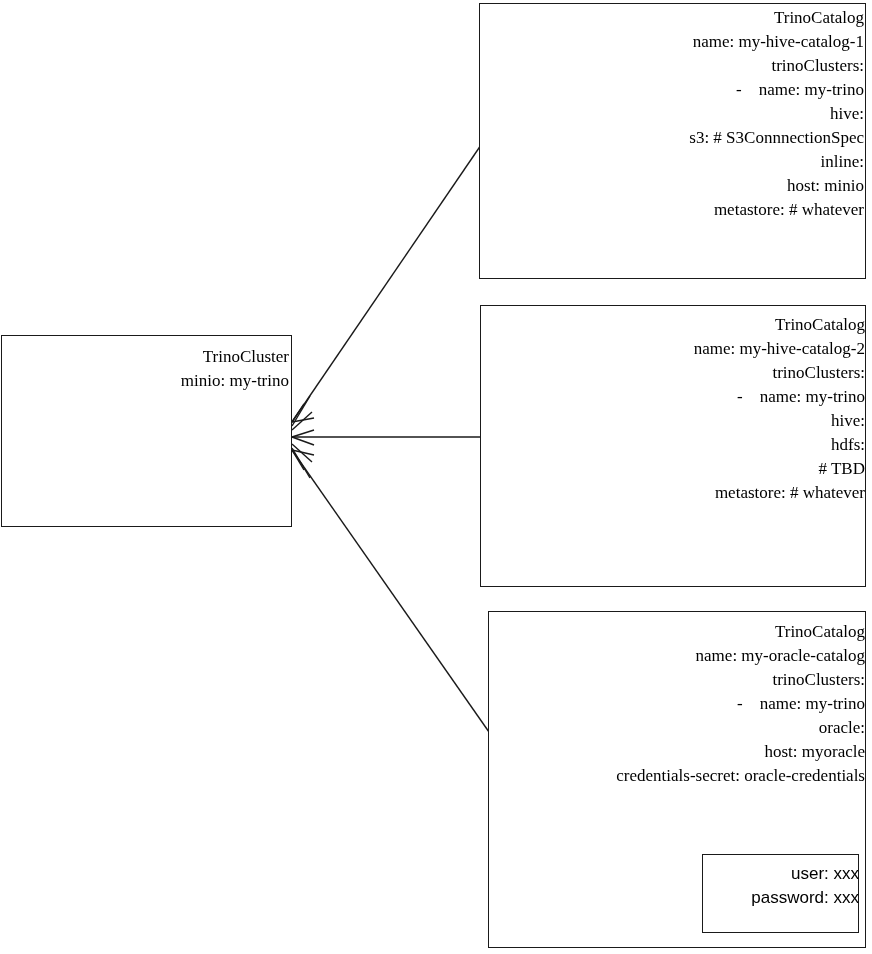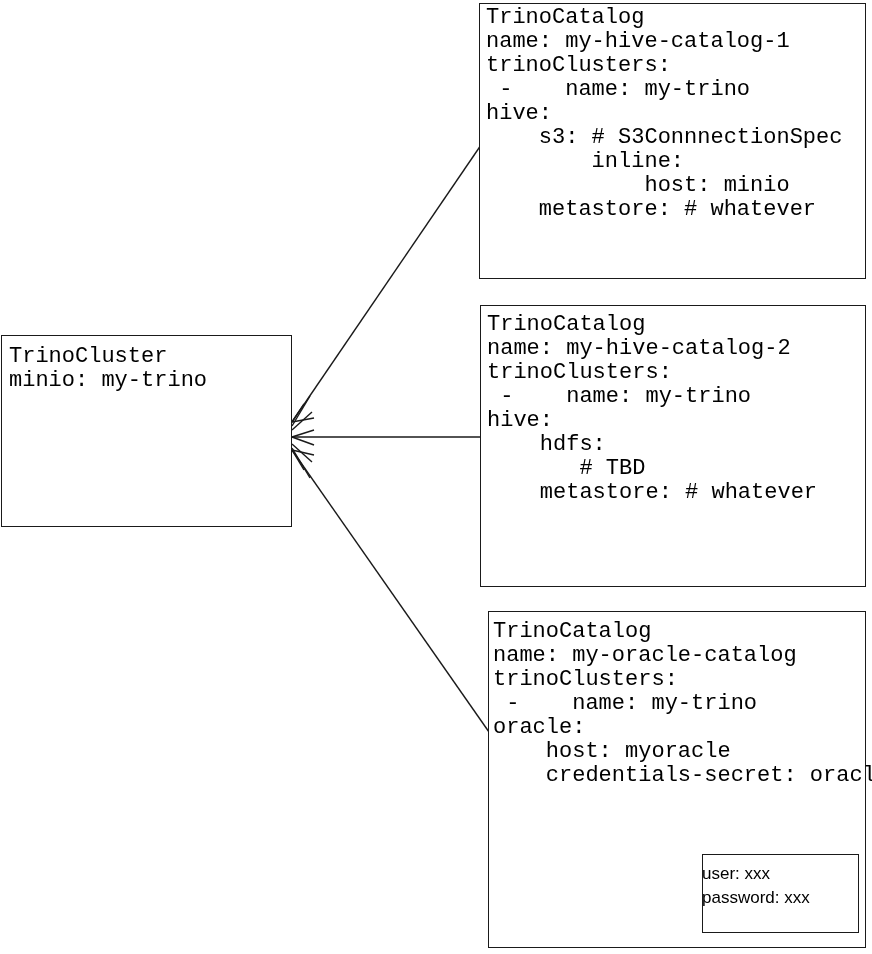--- a/index.html
+++ b/index.html
@@ -17,25 +17,26 @@
   }
   .box {
     position: absolute;
     box-sizing: border-box;
     border: 1.5px solid #1a1a1a;
     background: #ffffff;
   }
   .box-text {
     position: absolute;
     box-sizing: border-box;
-    font-family: Liberation Mono, monospace;
-    font-size: 22px;
+    font-family: Liberation Serif, serif;
+    font-size: 17px;
     line-height: 24px;
     color: #000000;
     white-space: pre;
+    text-align: right;
   }
   svg.edges {
     position: absolute;
     left: 0;
     top: 0;
     width: 872px;
     height: 954px;
     pointer-events: none;
   }
   .nested-box {
@@ -45,21 +46,21 @@
     background: #ffffff;
   }
   .nested-text {
     position: absolute;
     box-sizing: border-box;
     font-family: "Liberation Sans", sans-serif;
     font-size: 17px;
     line-height: 24px;
     color: #000000;
     white-space: pre;
-    text-align: left;
+    text-align: right;
     width: 100%;
   }
 </style>
 </head>
 <body>
 
 <div id="canvas">
 
   <svg class="edges" viewBox="0 0 872 954">
 

